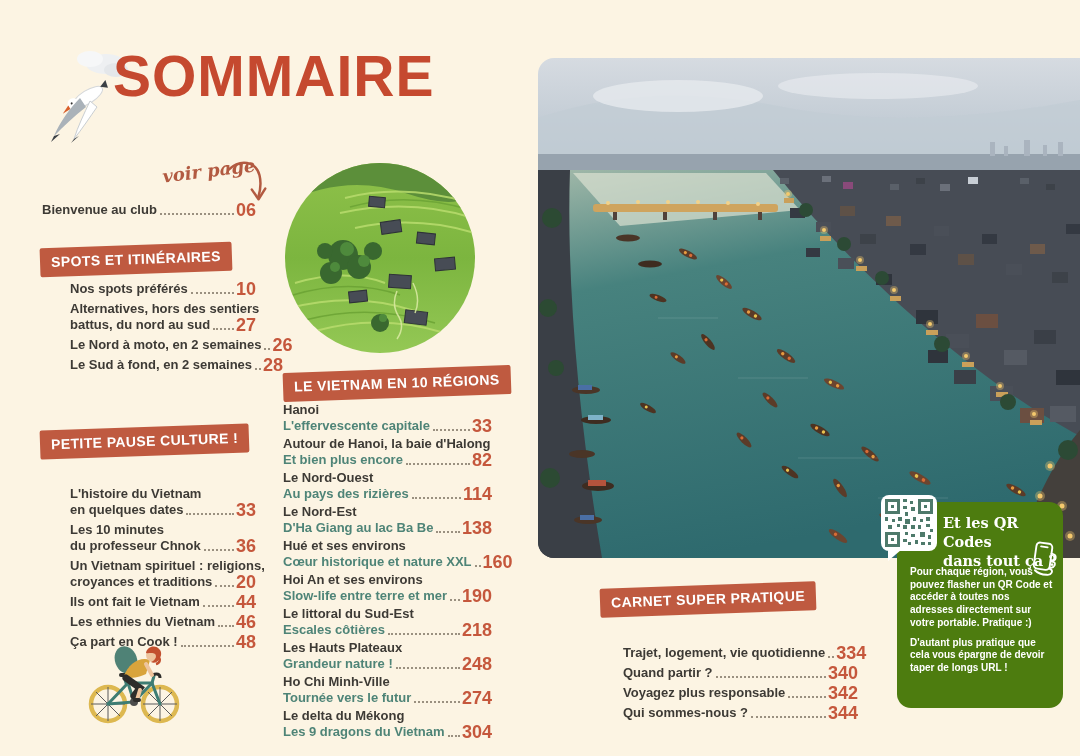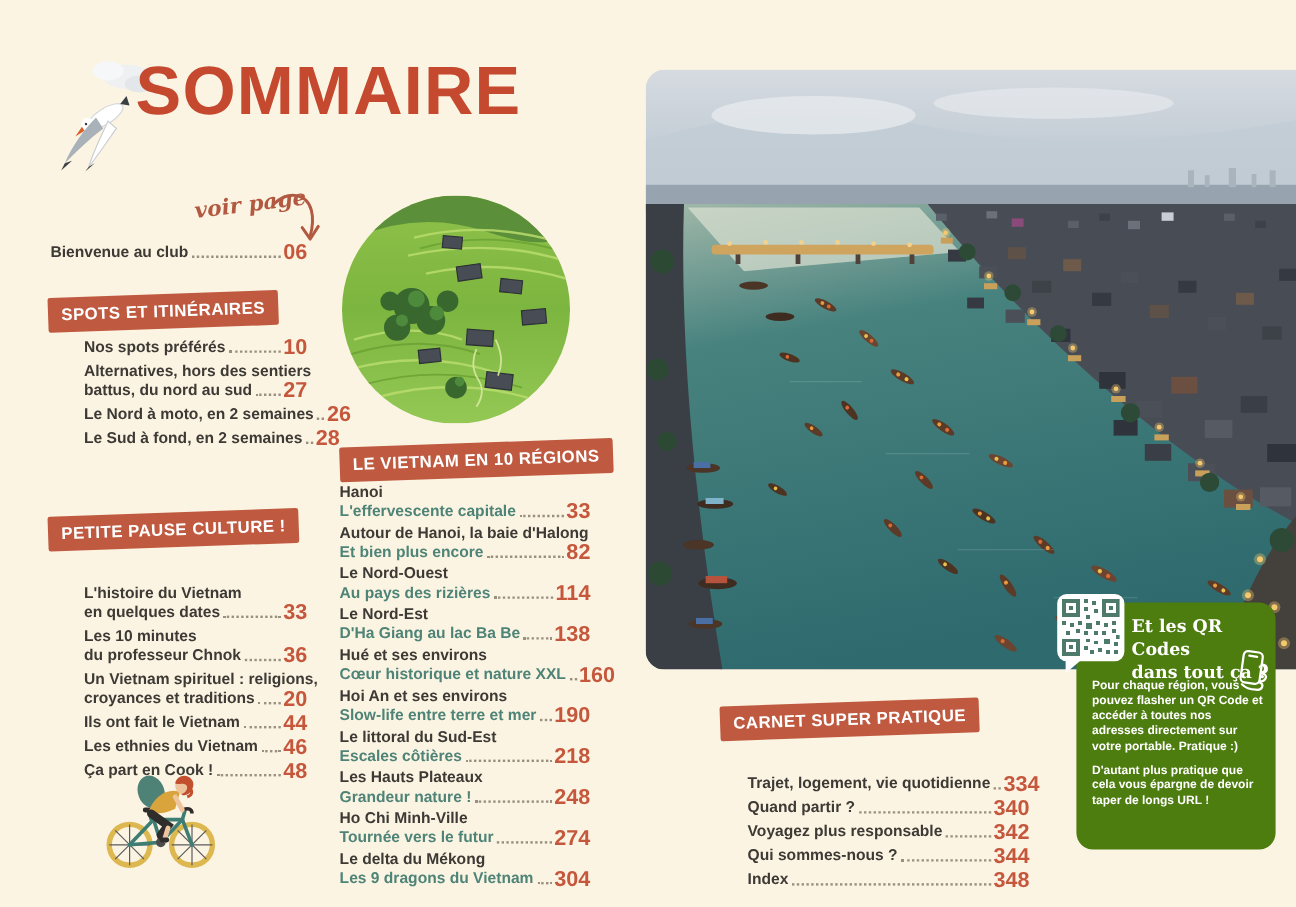--- a/index.html
+++ b/index.html
@@ -646,27 +646,20 @@
           <span class="num">342</span>
         </div>
     </div>
     <div class="toc-item">
       <div class="trow">
           <span class="lbl">Qui sommes-nous ?</span>
           <span class="dots"></span>
           <span class="num">344</span>
         </div>
     </div>
-    <div class="toc-item">
-      <div class="trow">
-          <span class="lbl">Index</span>
-          <span class="dots"></span>
-          <span class="num">348</span>
-        </div>
-    </div>
   </div>
 
   <div class="qr-panel">
     <div class="qr-title">
       <div>Et les QR Codes</div>
       <div>dans tout ça ?</div>
     </div>
     <svg class="phone-icon" viewBox="0 0 34 44">
       <g stroke="#ffffff" stroke-width="2" fill="none" stroke-linecap="round" stroke-linejoin="round" transform="rotate(8 17 22)">
         <rect x="8" y="4" width="17" height="28" rx="4"></rect>

